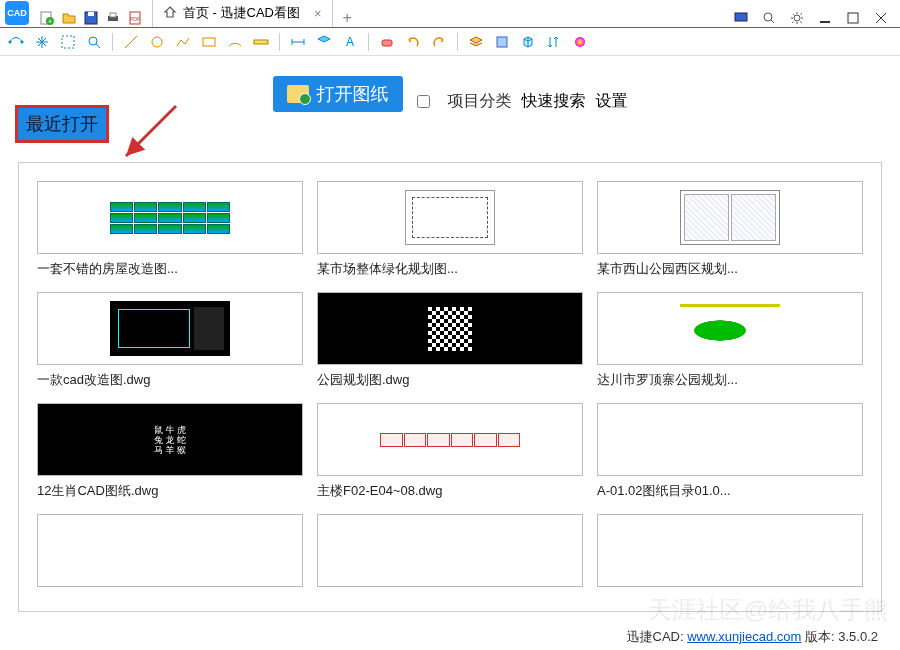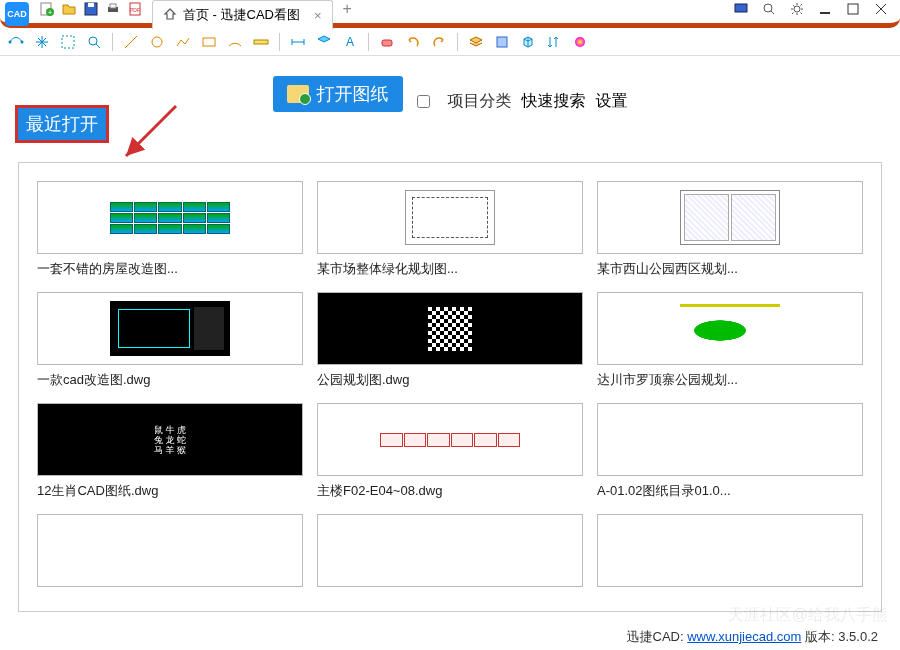--- a/index.html
+++ b/index.html
@@ -1,48 +1,48 @@
 <!DOCTYPE html>
 <html><head>
 <meta charset="utf-8">
 <style>
 * { margin: 0; padding: 0; box-sizing: border-box; }
 body { font-family: "Microsoft YaHei", Arial, sans-serif; font-size: 13px; background: #fff; width: 900px; height: 650px; overflow: hidden; position: relative; }
-.titlebar { height: 28px; display: flex; align-items: flex-start; border-bottom: 5px solid #c2410c; background: #fff; border-radius: 10px; }
+.titlebar { height: 28px; display: flex; align-items: flex-end; border-bottom: 1px solid #c2410c; background: #fff; }
 .app-logo { width: 34px; height: 28px; display: flex; align-items: center; justify-content: center; }
 .logo-box { width: 24px; height: 24px; background: #1e90ff; border-radius: 4px; color: #fff; font-size: 9px; font-weight: bold; display: flex; align-items: center; justify-content: center; }
 .title-toolbar { display: flex; gap: 4px; padding: 0 4px; }
 .title-toolbar .ticon { width: 18px; height: 18px; display: flex; align-items: center; justify-content: center; cursor: pointer; }
 .tab { height: 24px; border: 1px solid #ccc; border-bottom: none; background: #fff; display: flex; align-items: center; padding: 14px 10px; gap: 6px; margin-left: 4px; border-radius: 3px 3px 0 0; }
 .tab-close { margin-left: 8px; color: #888; cursor: pointer; }
 .tab-add { margin-left: 10px; color: #888; font-size: 16px; cursor: pointer; }
 .win-controls { margin-left: auto; display: flex; gap: 10px; padding-right: 10px; }
 .win-controls .wc { width: 18px; height: 18px; display: flex; align-items: center; justify-content: center; cursor: pointer; color: #555; }
 .toolbar { height: 28px; display: flex; align-items: center; padding: 0 6px; gap: 6px; border-bottom: 1px solid #ddd; }
 .toolbar .sep { width: 1px; height: 18px; background: #ccc; margin: 0 2px; }
 .toolbar .ticon { width: 20px; height: 20px; display: flex; align-items: center; justify-content: center; cursor: pointer; }
 .content { padding: 20px 10px 10px 10px; }
 .topbar { display: flex; align-items: flex-end; justify-content: center; gap: 14px; margin-bottom: 10px; }
-.recent-badge { position: absolute; left: 15px; top: 105px; background: #1e88e5; color: #ffffff; padding: 4px 8px; border: 3px solid #d03030; font-size: 18px; }
+.recent-badge { position: absolute; left: 15px; top: 105px; background: #1e88e5; color: #0f172a; padding: 4px 8px; border: 3px solid #d03030; font-size: 18px; }
 .arrow-svg { position: absolute; left: 118px; top: 98px; pointer-events: none; }
 .open-btn { background: #1e88e5; color: #fff; border: none; padding: 6px 14px; font-size: 18px; display: flex; align-items: center; gap: 8px; border-radius: 3px; cursor: pointer; }
 .open-btn .folder { width: 22px; height: 18px; background: #f7d774; border-radius: 2px; position: relative; }
 .open-btn .folder::after { content: ""; position: absolute; right: -2px; bottom: -2px; width: 10px; height: 10px; background: #2e9b3c; border-radius: 50%; border: 1px solid #fff; }
 .option-links { display: flex; align-items: center; gap: 10px; font-size: 16px; color: #333; }
 .option-links label { display: flex; align-items: center; gap: 18px; }
 .option-links a { color: #000000; cursor: pointer; }
 .grid-wrap { border: 1px solid #ccc; margin: 50px 8px 8px 8px; padding: 18px; height: 450px; overflow: auto; }
 .grid { display: grid; grid-template-columns: repeat(3, 1fr); gap: 14px; }
 .card { display: flex; flex-direction: column; }
 .thumb { border: 1px solid #bbb; height: 73px; background: #fff; display: flex; align-items: center; justify-content: center; overflow: hidden; cursor: pointer; }
 .thumb.dark { background: #000; }
 .card-label { font-size: 13px; color: #222; margin-top: 6px; white-space: nowrap; overflow: hidden; text-overflow: ellipsis; height: 18px; }
 .footer { position: absolute; bottom: 4px; right: 22px; font-size: 13px; color: #333; }
 .footer a { color: #0055cc; text-decoration: underline; }
-.watermark { position: absolute; right: 12px; bottom: 24px; color: rgba(0,0,0,0.08); font-size: 16px; pointer-events: none; }
+.watermark { position: absolute; right: 12px; bottom: 24px; color: rgba(0,0,0,0.08); font-size: 24px; pointer-events: none; }
 
 .mini-tiles { display: grid; grid-template-columns: repeat(5, 1fr); gap: 1px; width: 120px; }
 .mini-tiles span { height: 10px; background: linear-gradient(#0a0,#00a0ff); border: 1px solid #066; }
 .mini-plan { width: 90px; height: 55px; background: #fff; border: 1px solid #999; position: relative; }
 .mini-plan::before { content:""; position:absolute; inset: 6px; border: 1px dashed #555; }
 .mini-plan2 { border: 1px solid #888; width: 100px; height: 55px; background: #fff; display:flex; gap:2px; padding:3px; }
 .mini-plan2 span { flex:1; border:1px solid #aaa; background: repeating-linear-gradient(45deg,#eef,#eef 2px,#fff 2px,#fff 4px);}
 .mini-cad { width: 120px; height: 55px; background: #000; position: relative; }
 .mini-cad::before { content:""; position:absolute; left:8px; top:8px; right:40px; bottom:8px; border:1px solid #0ff; }
 .mini-cad::after { content:""; position:absolute; right:6px; top:6px; width:30px; bottom:6px; background:#222; }

